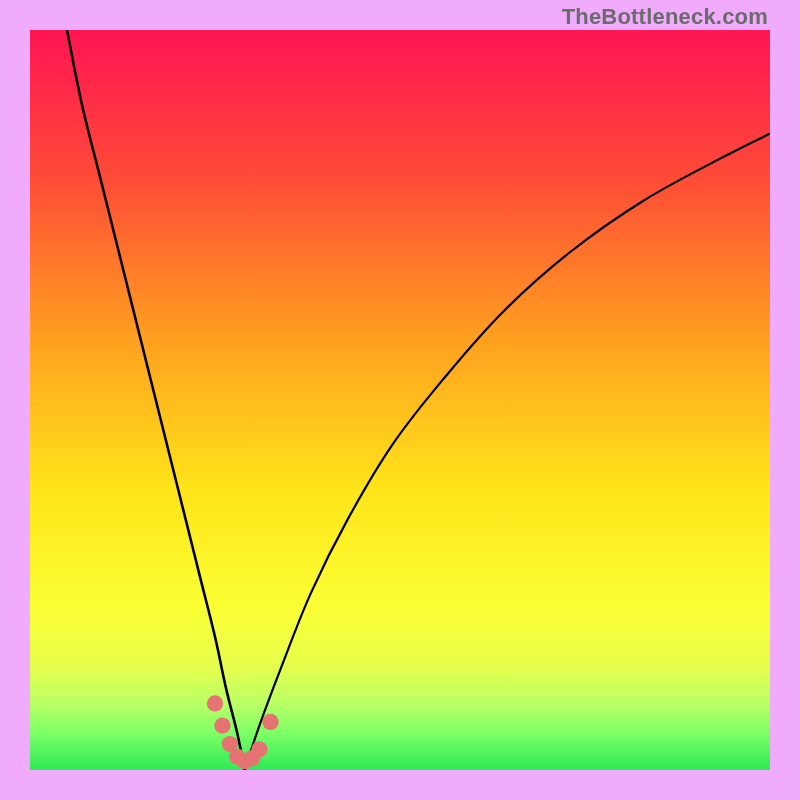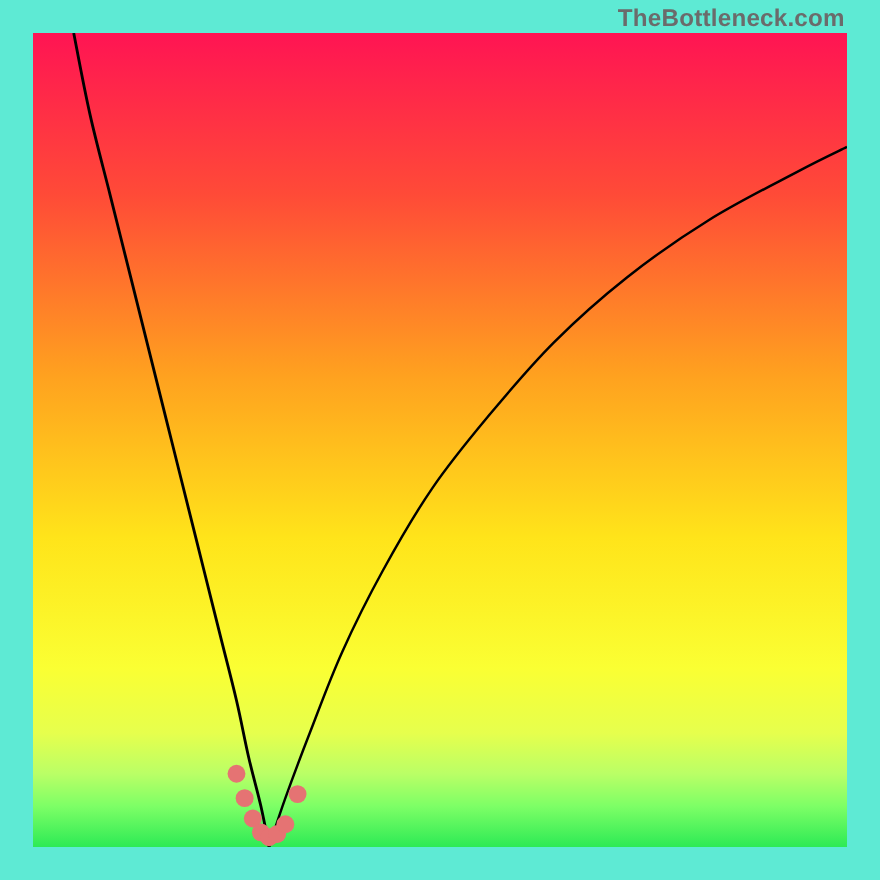--- a/index.html
+++ b/index.html
@@ -7,21 +7,21 @@
     padding: 0;
     width: 800px;
     height: 800px;
     background: #000;
     overflow: hidden;
   }
   .canvas {
     position: relative;
     width: 800px;
     height: 800px;
-    background: #5eead4;
+    background: #f0abfc;
   }
   .plot-area {
     position: absolute;
     left: 30px;
     top: 30px;
     width: 740px;
     height: 740px;
     overflow: hidden;
   }
   .gradient {

